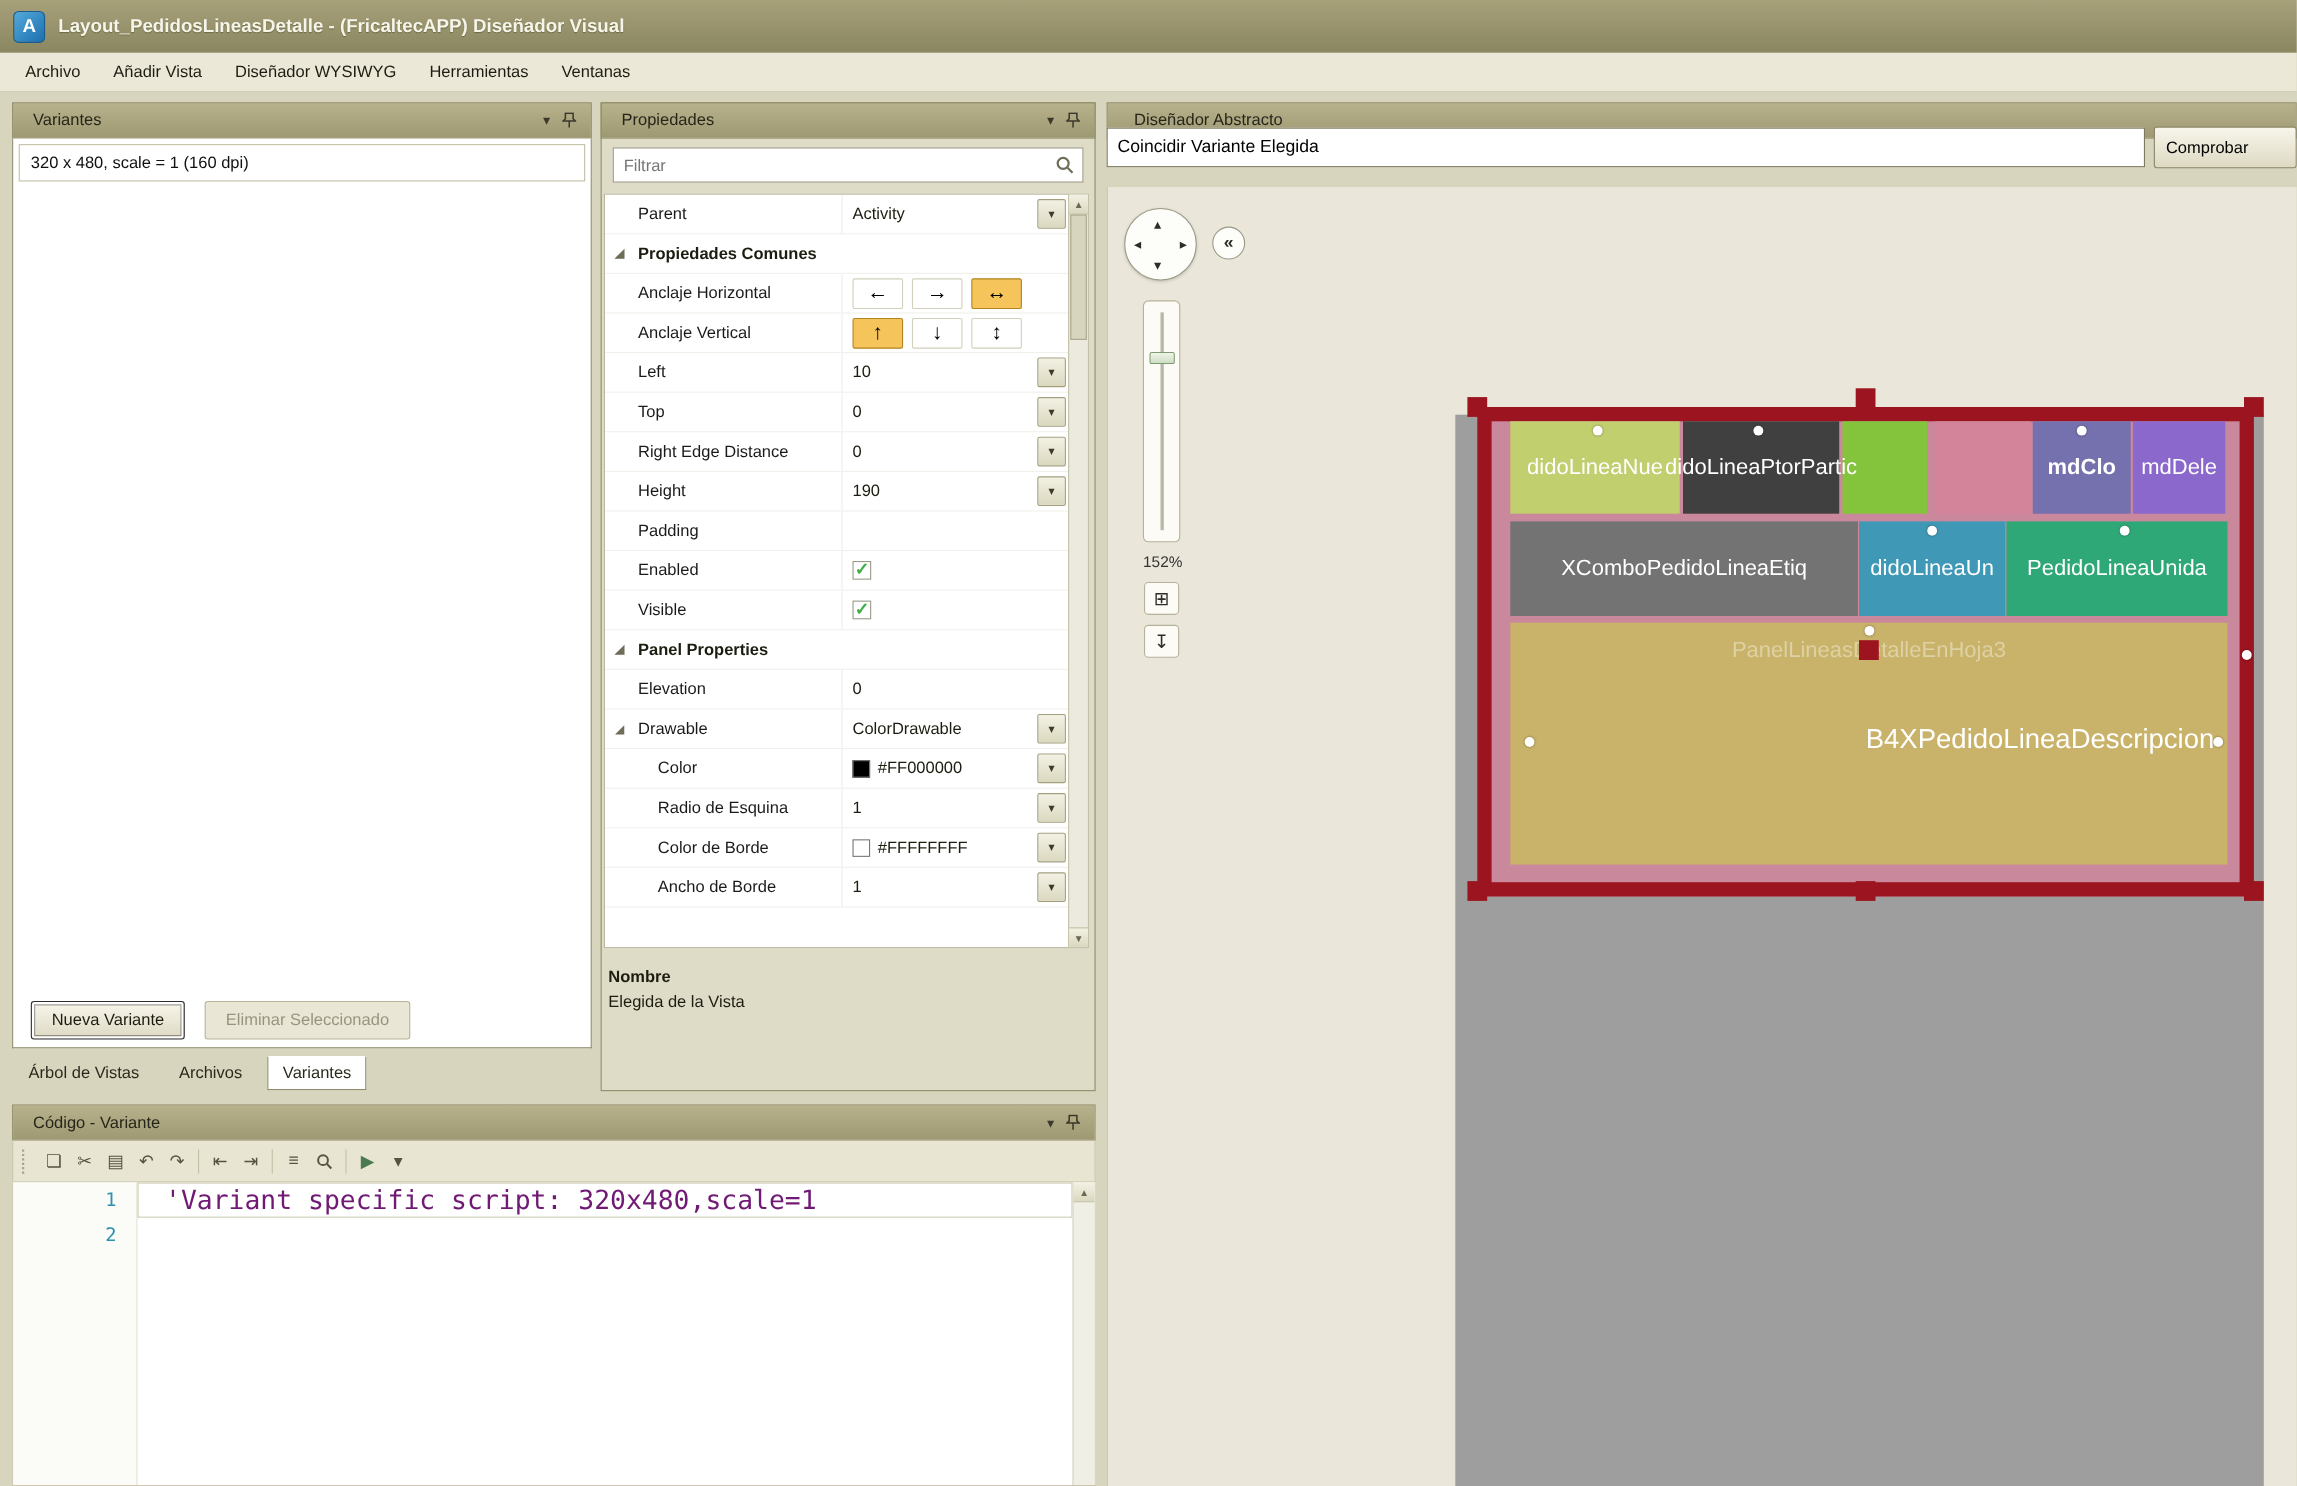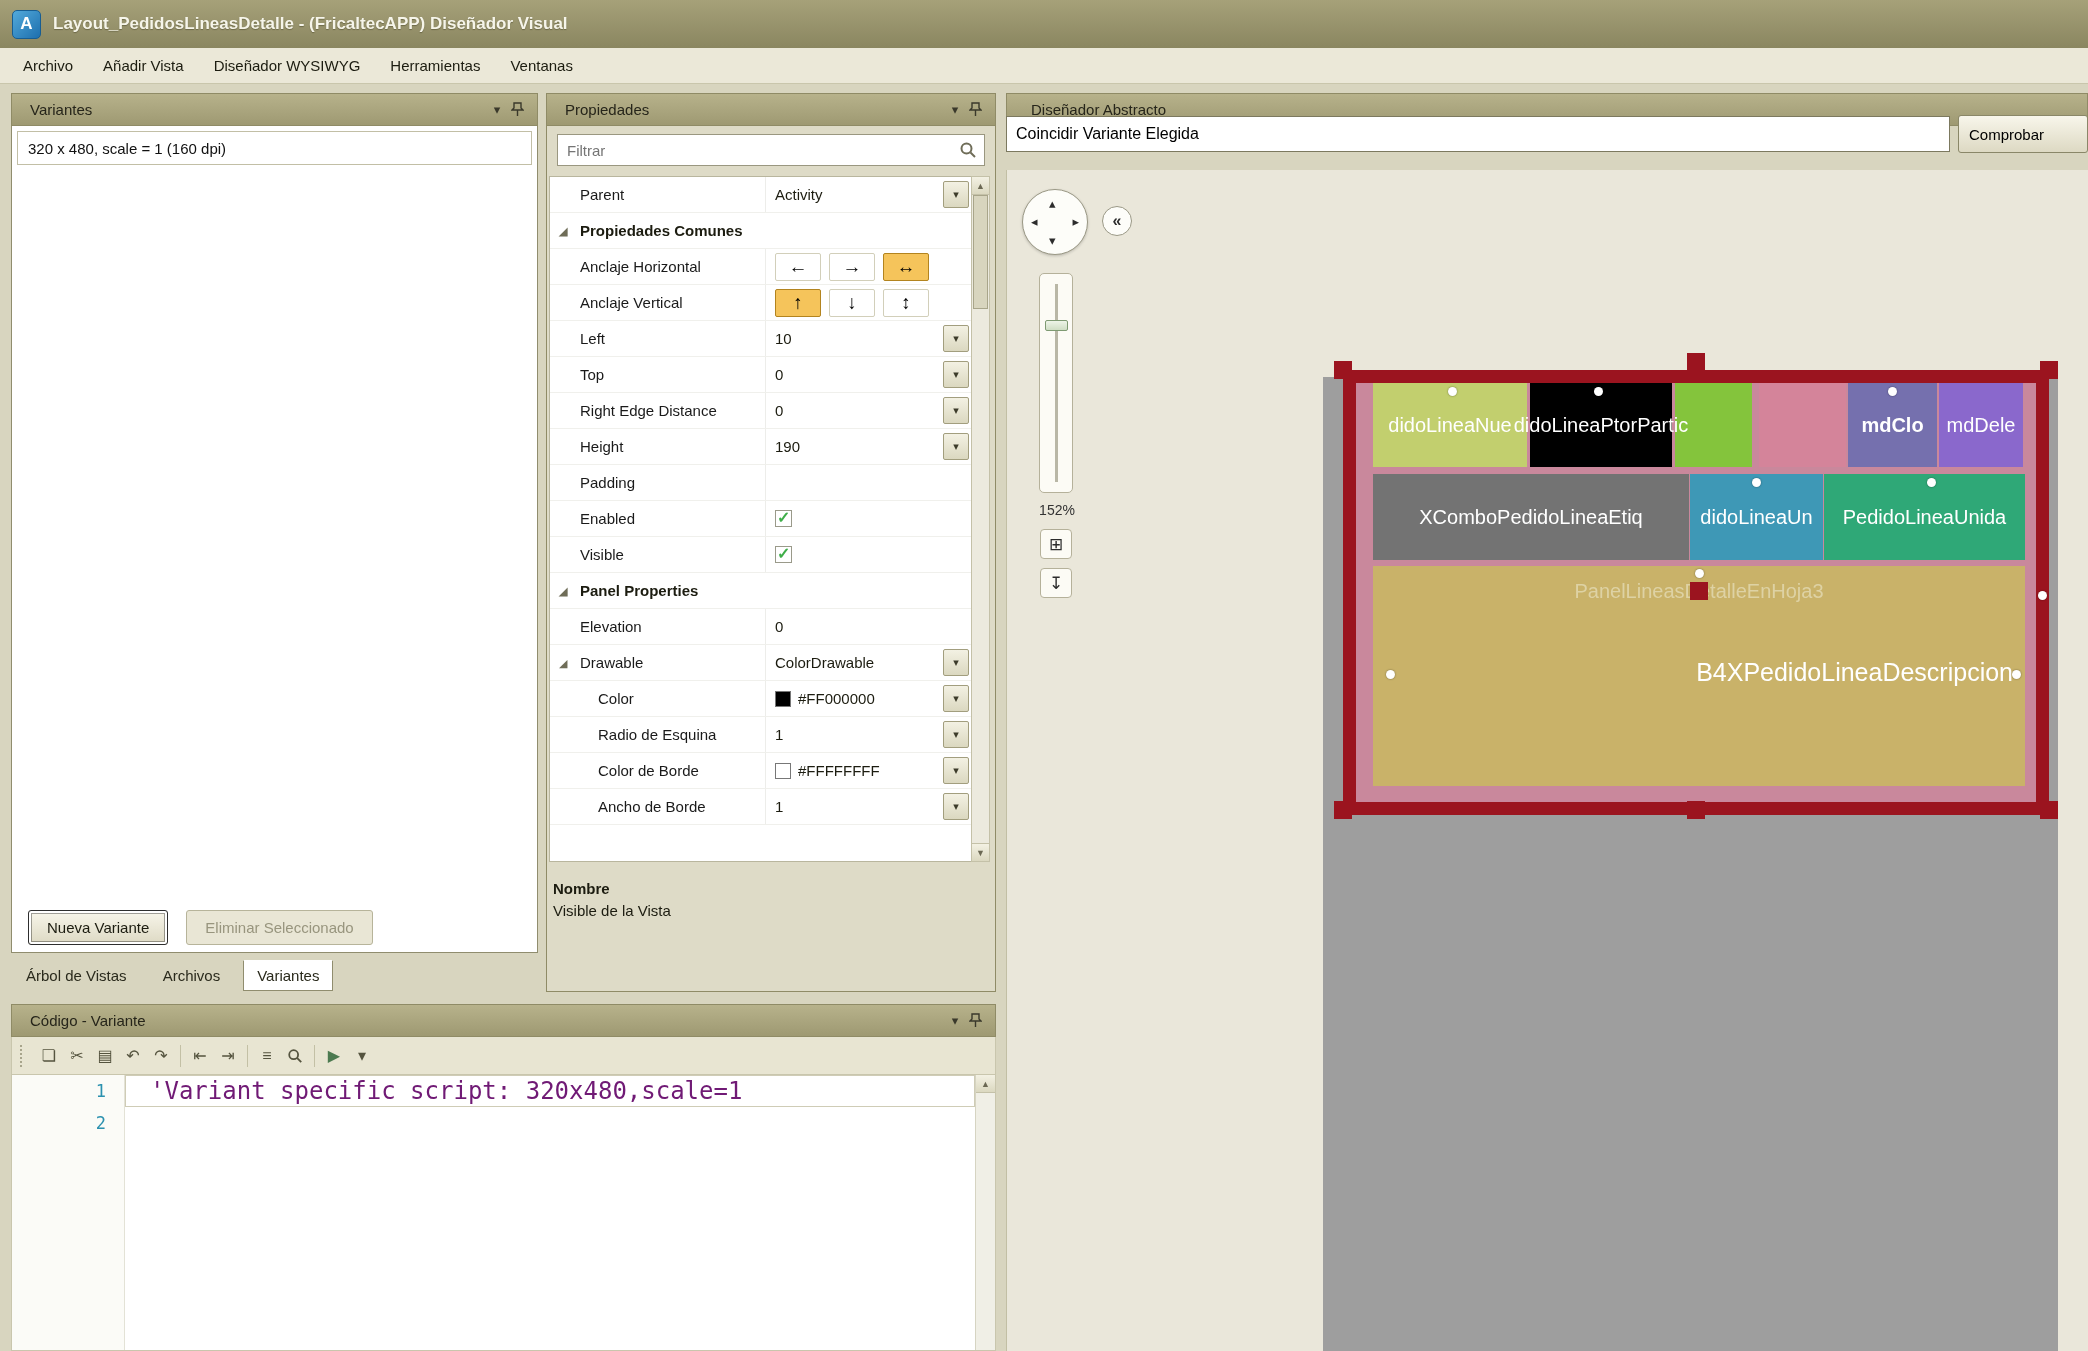--- a/index.html
+++ b/index.html
@@ -340,21 +340,21 @@
     </div>
 
     <div class="prop-scroll">
       <div class="scroll-arrow">▲</div>
       <div class="scroll-thumb"></div>
       <div class="scroll-arrow bottom">▼</div>
     </div>
 
     <div class="props-footer">
       <div class="footer-title">Nombre</div>
-      <div class="footer-text">Visible de la Vista</div>
+      <div class="footer-text">Elegida de la Vista</div>
     </div>
   </div>
 
   <div class="designer">
     <div class="panel-header">
       <span class="ph-title">Diseñador Abstracto</span>
     </div>
     <div class="designer-toolbar">
       <input class="match-input" value="Coincidir Variante Elegida" style="">
       <button class="check-btn">Comprobar</button>
@@ -366,21 +366,21 @@
       <div class="sel-frame" style="background-color: rgb(201, 136, 156);">
         <div class="av b1" style="background-color: rgb(194, 207, 110);">
             <span>didoLineaNue</span>
           </div>
         <div class="av b3" style="background-color: rgb(132, 196, 60);">
             <span></span>
           </div>
         <div class="av b4" style="background-color: rgb(212, 132, 154);">
             <span></span>
           </div>
-        <div class="av b2 ovf" style="background-color: #000000; align-items: center;">
+        <div class="av b2 ovf" style="background-color: #404040; align-items: center;">
             <span>didoLineaPtorPartic</span>
           </div>
         <div class="av b5" style="background-color: rgb(117, 112, 174); font-weight: bold;">
             <span>mdClo</span>
           </div>
         <div class="av b6" style="background-color: rgb(138, 104, 204);">
             <span>mdDele</span>
           </div>
         <div class="av c1" style="background-color: #737373;">
             <span>XComboPedidoLineaEtiq</span>

